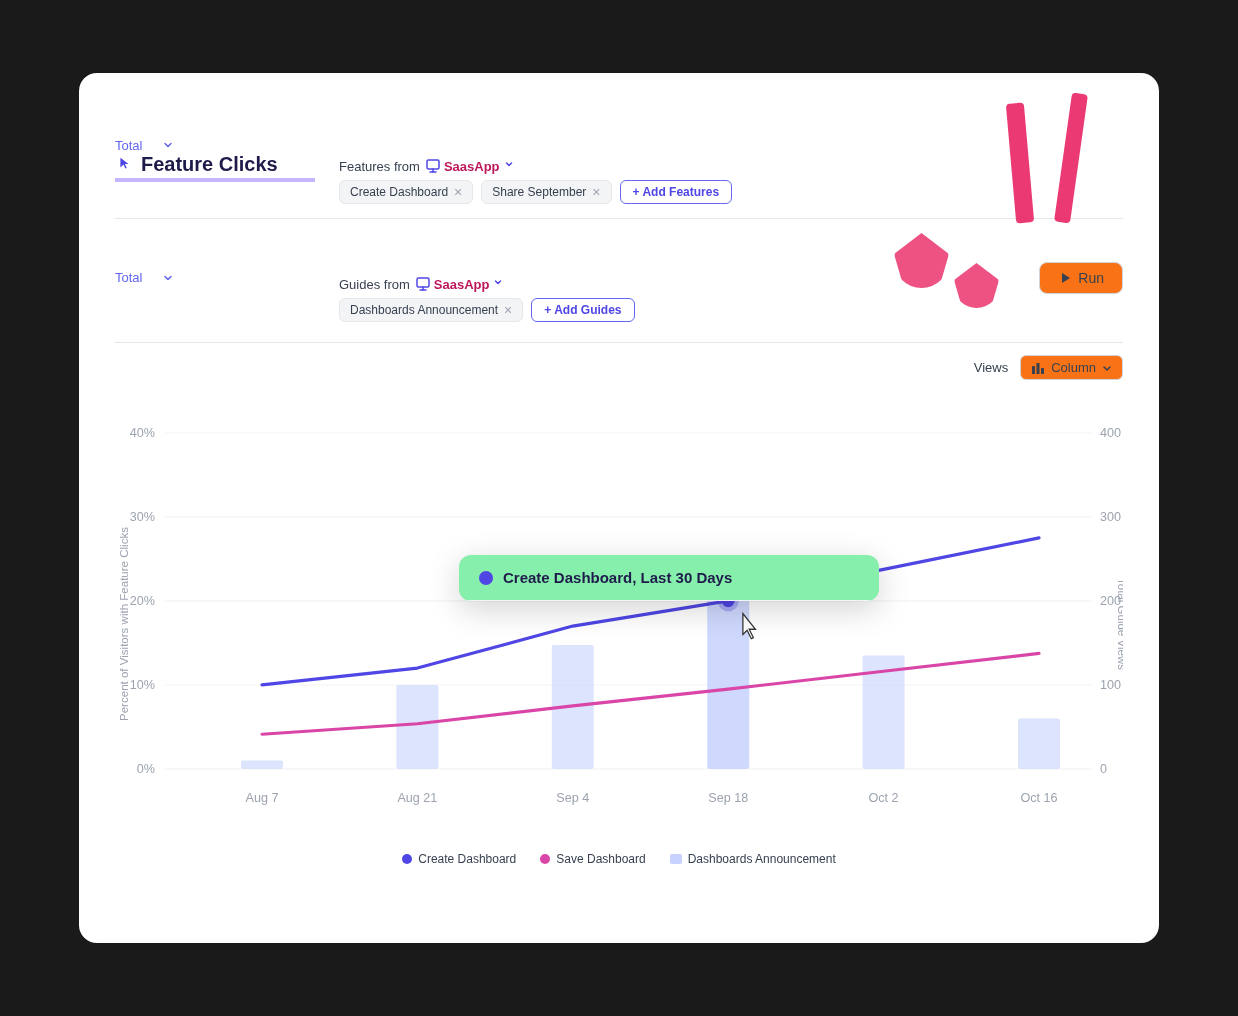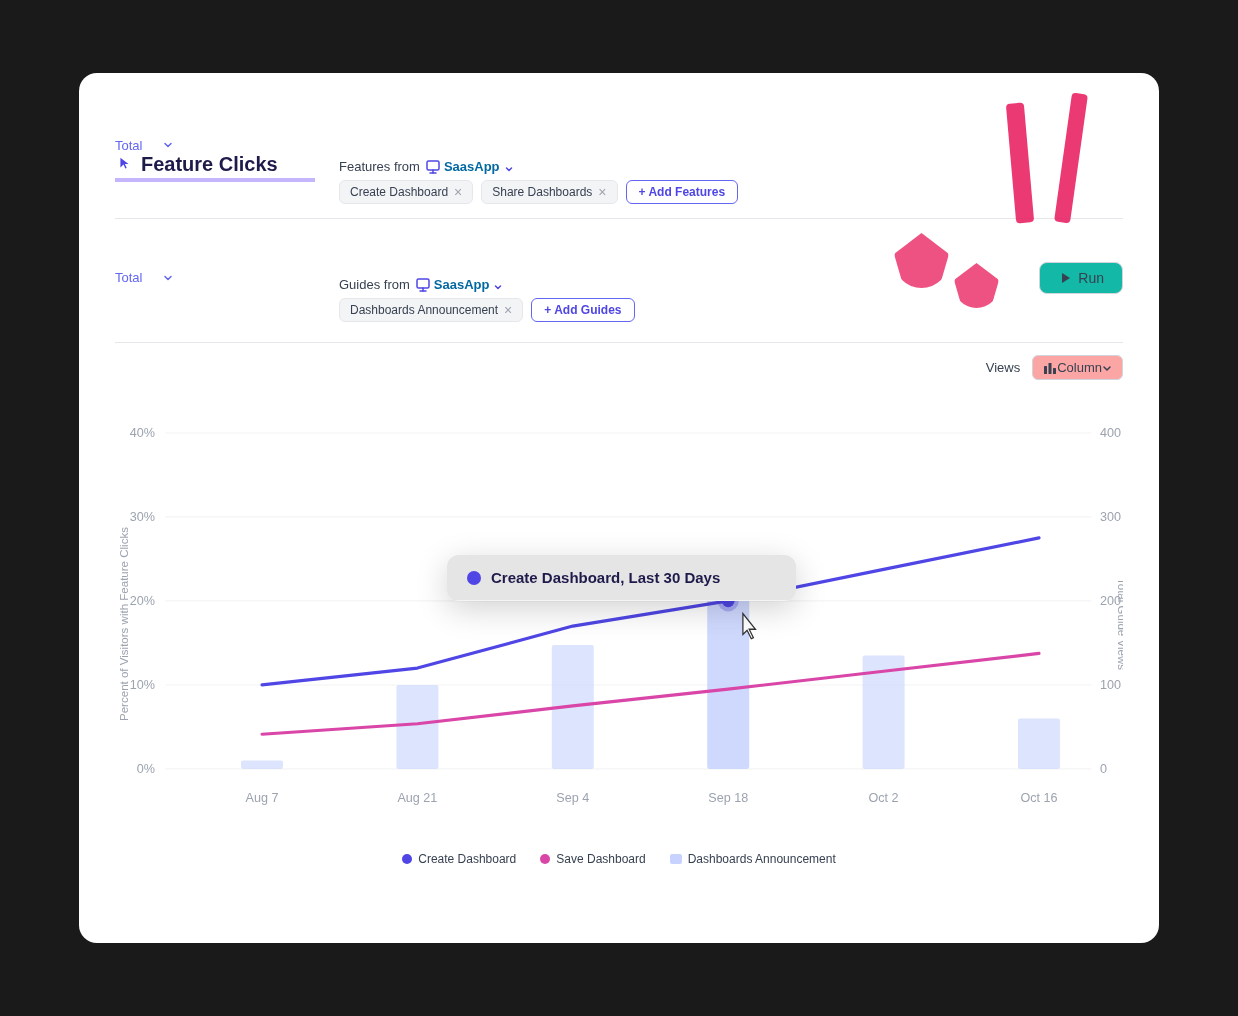--- a/index.html
+++ b/index.html
@@ -93,24 +93,24 @@
     .features-from {
       font-size: 13px;
       color: #374151;
       display: flex;
       align-items: center;
       gap: 6px;
       font-weight: 500;
       margin-top: 44px;
     }
     .features-from .app-name {
-      color: #0369a1;
+      color: #be185d;
       font-weight: 600;
       display: flex;
-      align-items: flex-end;
+      align-items: flex-start;
       gap: 4px;
     }
     .tag-row {
       display: flex;
       align-items: center;
       gap: 8px;
       margin-top: 6px;
       flex-wrap: wrap;
     }
     .tag {
@@ -144,21 +144,21 @@
       font-weight: 600;
       cursor: pointer;
     }
     .metric-config {
       flex: 1;
     }
     .run-btn {
       display: flex;
       align-items: center;
       gap: 6px;
-      background: #14b8a6;
+      background: #f97316;
       border: 1.5px solid #d1d5db;
       border-radius: 8px;
       padding: 7px 18px;
       font-size: 14px;
       color: #374151;
       font-weight: 500;
       cursor: pointer;
       margin-left: auto;
     }
 
@@ -173,27 +173,28 @@
       align-items: center;
       justify-content: flex-end;
       gap: 12px;
       margin-bottom: 24px;
       font-size: 13px;
       color: #374151;
     }
     .chart-type-btn {
       display: flex;
       align-items: center;
+      gap: 6px;
       border: 1.5px solid #d1d5db;
       border-radius: 6px;
       padding: 4px 10px;
       font-size: 13px;
       color: #374151;
       cursor: pointer;
-      background: #fca5a5;
+      background: #f97316;
     }
     .chart-wrap {
       position: relative;
       height: 440px;
       width: 100%;
     }
     .chart-svg {
       width: 100%;
       height: 100%;
     }
@@ -220,23 +221,23 @@
     .legend-square {
       width: 12px;
       height: 10px;
       border-radius: 2px;
     }
 
     
     .tooltip {
       position: absolute;
       top: 200px;
-      left: 332px;
-      width: 349px;
-      background: #e5e5e5;
+      left: 344px;
+      width: 420px;
+      background: #86efac;
       border-radius: 12px;
       box-shadow: 0 8px 32px rgba(0,0,0,0.18);
       overflow: hidden;
       z-index: 10;
     }
     .tooltip-header {
       display: flex;
       align-items: center;
       gap: 10px;
       padding: 14px 20px;
@@ -327,21 +328,21 @@
               <path d="M2.5 4L5 6.5L7.5 4" stroke="#4f46e5" stroke-width="1.5" stroke-linecap="round" stroke-linejoin="round"></path>
             </svg>
         </span>
       </div>
       <div class="tag-row">
         <div class="tag">
           <span>Create Dashboard</span>
           <span class="tag-x">×</span>
         </div>
         <div class="tag">
-          <span>Share Dashboards</span>
+          <span>Share September</span>
           <span class="tag-x">×</span>
         </div>
         <button class="add-btn">+ Add Features</button>
       </div>
     </div>
   </div>
 
   <div class="metric-row" style="border-bottom: none;">
     <div class="metric-label">
       <div class="metric-total">

